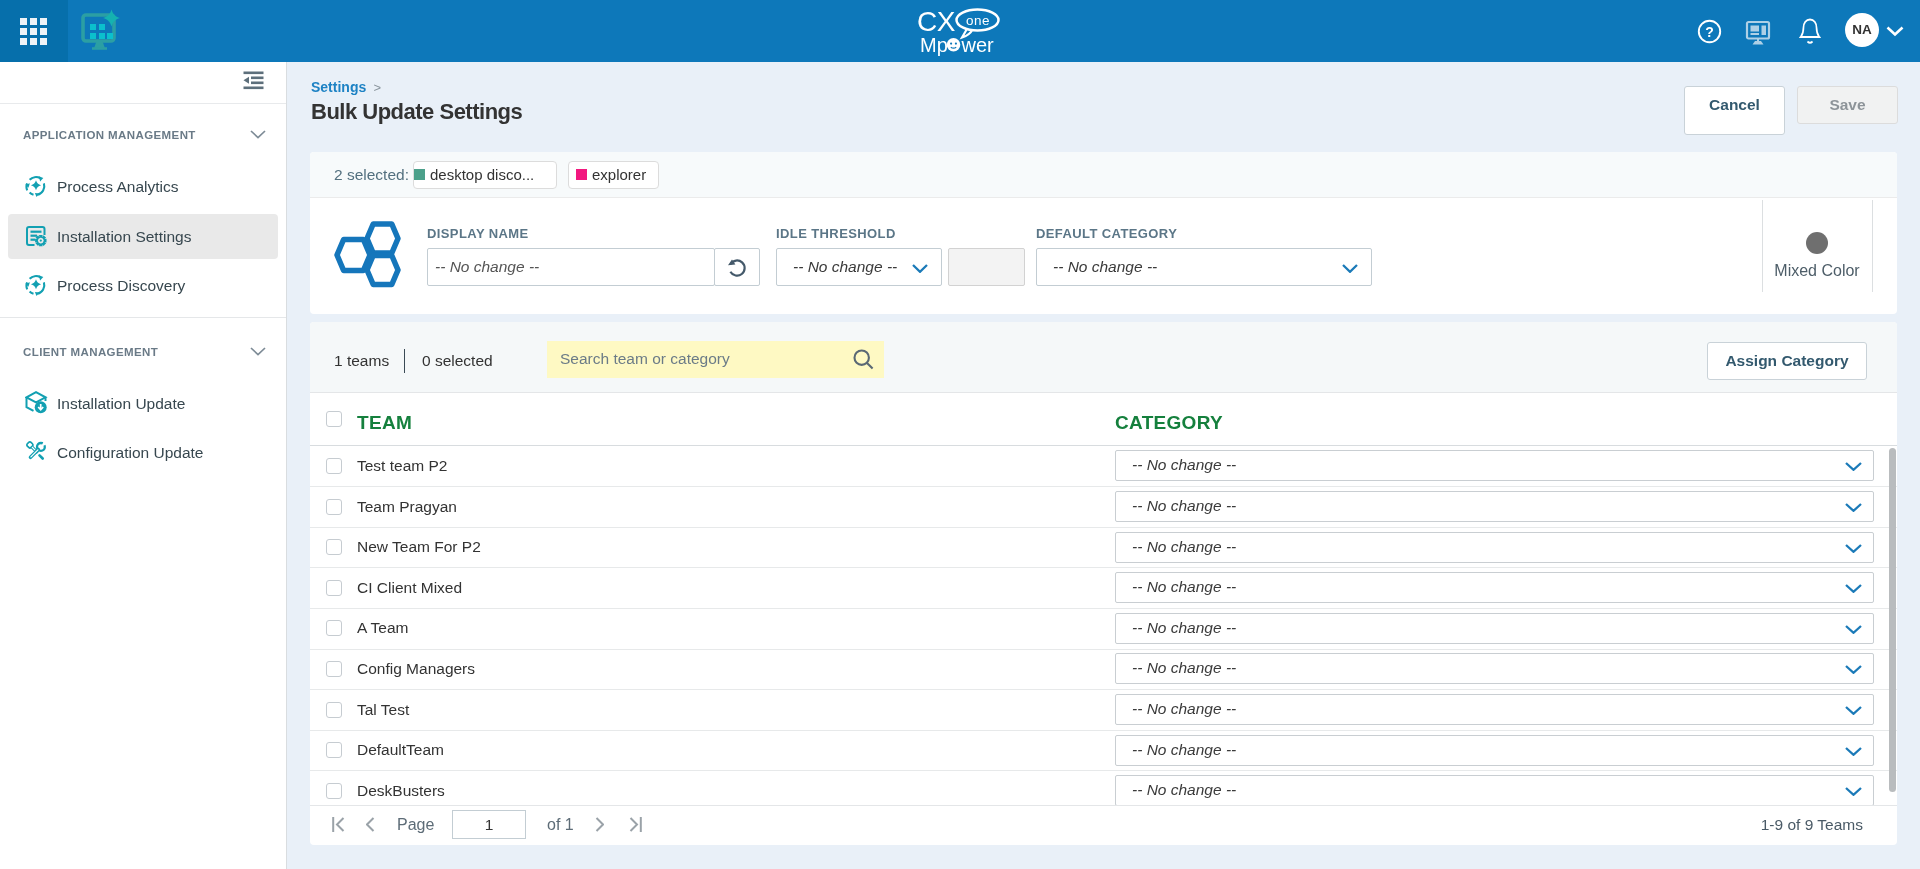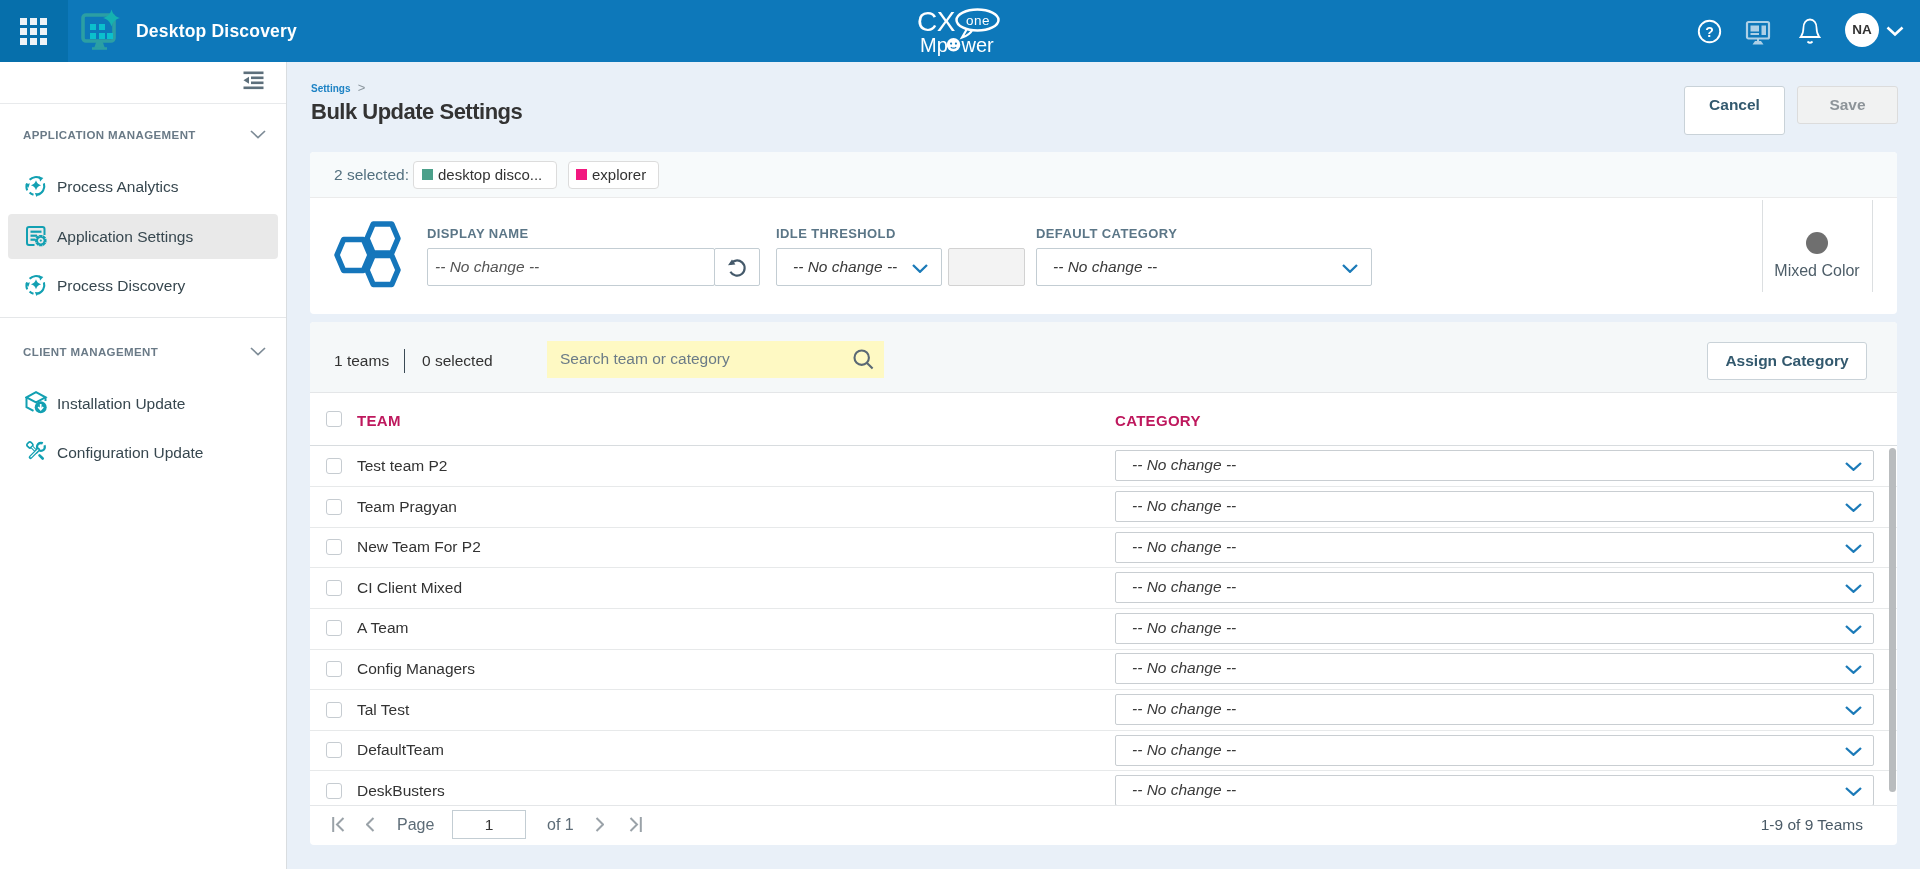--- a/index.html
+++ b/index.html
@@ -10,33 +10,33 @@
 
   
   #topbar { left:0; top:0; width:1920px; height:62px; background:#0d78ba; }
   #waffle { left:0; top:0; width:68px; height:62px; background:#066fab; }
 
   
   #sidebar { left:0; top:62px; width:287px; height:807px; background:#fff; border-right:1px solid #d9dde0; }
   .secHdr { color:#6a7a87; font-size:11.5px; font-weight:700; letter-spacing:.4px; }
   .navTxt { font-size:15.5px; color:#37474f; }
 
-  .link { color:#1d82c4; font-size:10px; font-weight:700; }
+  .link { color:#1d82c4; font-size:14px; font-weight:700; }
   .btn { border:1px solid #c9d2d8; border-radius:3px; background:#fff; text-align:center; font-weight:700; color:#33596e; font-size:15.5px; }
   .btnDis { background:#f1f2f2; border-color:#dcdcdc; color:#8d9499; }
   .card { background:#fff; border-radius:4px; }
 
   .chip { top:161px; height:28px; background:#fff; border:1px solid #dcdcdc; border-radius:4px; font-size:15px; color:#333; line-height:26px; white-space:nowrap; }
   .chipSq { display:inline-block; width:11px; height:11px; margin-right:5px; }
   .fieldLbl { color:#5b7687; font-size:13px; font-weight:700; letter-spacing:.4px; }
   .inpt { border:1px solid #c3cdd3; border-radius:2px; background:#fff; }
   .ph { font-style:italic; color:#3a3a3a; font-size:15.5px; }
 
   .ckbox { width:16px; height:16px; border:1px solid #c6ccd1; border-radius:3px; background:#fff; }
-  .hdrTxt { color:#be185d; font-size:15px; font-weight:700; letter-spacing:.3px; }
+  .hdrTxt { color:#15803d; font-size:19px; font-weight:700; letter-spacing:.3px; }
   .rowTxt { color:#333; font-size:15.5px; }
   .rowSel { left:1115px; width:759px; height:31px; border:1px solid #c9ced2; border-radius:2px; background:#fff; }
   .rowline { left:310px; width:1587px; height:1px; background:#e7e9ea; }
   .pgTxt { color:#5d6c77; font-size:16px; }
 </style>
 </head>
 <body>
 
 <div id="topbar" class="abs">
   <div id="waffle" class="abs"></div>
@@ -60,21 +60,20 @@
       <rect x="12" y="15" width="6" height="6"></rect>
         <rect x="21" y="15" width="6" height="6"></rect>
       <rect x="12" y="24" width="6" height="6"></rect>
         <rect x="21" y="24" width="6" height="6"></rect>
         <rect x="29" y="24" width="6" height="6"></rect>
     </g>
     <path d="M18.5 32 L24.5 32 L27 39.5 L16 39.5 Z" fill="#2b9fa4"></path>
     <rect x="14" y="38.2" width="15" height="2.6" fill="#2b9fa4"></rect>
     <path d="M33.5 0.5 C35 5.3 37.2 7.5 42 9 C37.2 10.5 35 12.7 33.5 17.5 C32 12.7 29.8 10.5 25 9 C29.8 7.5 32 5.3 33.5 0.5 Z" fill="#15b2b0"></path>
   </svg>
-  <div class="abs" style="left:136px;top:0;height:62px;line-height:62px;color:#fff;font-size:17.5px;font-weight:700;letter-spacing:.2px;">Desktop Discovery</div>
 
   <svg class="abs" style="left:908px;top:6px;" width="120" height="52" viewBox="0 0 120 52">
     <text x="9" y="24.5" font-size="28" fill="#fff" font-family="Liberation Sans" letter-spacing="-0.5">CX</text>
     <ellipse cx="69.5" cy="14" rx="21" ry="10.5" fill="none" stroke="#fff" stroke-width="2.5"></ellipse>
     <text x="58" y="18.8" font-size="13.5" fill="#fff" font-family="Liberation Sans" letter-spacing="0.5">one</text>
     <path d="M58.5 23.8 L54 31.5 C59.5 29.8 62.8 27.2 64.6 23.4" fill="none" stroke="#fff" stroke-width="2.2"></path>
     <text x="12" y="45.5" font-size="20" fill="#fff" font-family="Liberation Sans">Mp</text>
     <circle cx="45.5" cy="38.8" r="6.8" fill="#fff"></circle>
     <circle cx="43.1" cy="37.6" r="1.1" fill="#0d78ba"></circle>
     <circle cx="47.9" cy="37.6" r="1.1" fill="#0d78ba"></circle>
@@ -142,21 +141,21 @@
 <svg class="abs" style="left:25px;top:225px;" width="23" height="23" viewBox="0 0 23 23">
   <path d="M19.5 10 L19.5 4 Q19.5 2 17.5 2 L4 2 Q2 2 2 4 L2 18 Q2 20 4 20 L9.5 20" fill="none" stroke="#12a0b2" stroke-width="2"></path>
   <g stroke="#12a0b2" stroke-width="2.2">
     <line x1="5.5" y1="6.7" x2="16.5" y2="6.7"></line>
     <line x1="5.5" y1="10.7" x2="12" y2="10.7"></line>
     <line x1="5.5" y1="14.7" x2="10" y2="14.7"></line>
   </g>
   <path d="M15.17 12.06 L14.92 10.68 L16.68 10.68 L16.43 12.06 L17.86 12.65 L18.66 11.50 L19.90 12.74 L18.75 13.54 L19.34 14.97 L20.72 14.72 L20.72 16.48 L19.34 16.23 L18.75 17.66 L19.90 18.46 L18.66 19.70 L17.86 18.55 L16.43 19.14 L16.68 20.52 L14.92 20.52 L15.17 19.14 L13.74 18.55 L12.94 19.70 L11.70 18.46 L12.85 17.66 L12.26 16.23 L10.88 16.48 L10.88 14.72 L12.26 14.97 L12.85 13.54 L11.70 12.74 L12.94 11.50 L13.74 12.65 Z" fill="#e9e9e9" stroke="#12a0b2" stroke-width="1.6"></path>
   <circle cx="15.8" cy="15.6" r="1.1" fill="#12a0b2"></circle>
 </svg>
-<div class="abs navTxt" style="left:57px;top:228px;">Application Settings</div>
+<div class="abs navTxt" style="left:57px;top:228px;">Installation Settings</div>
 
 <svg class="abs" style="left:25px;top:274px;" width="22" height="22" viewBox="0 0 22 22">
   <g fill="none" stroke="#12a0b2" stroke-width="2.1">
     <path d="M4.6 4.8 A9 9 0 0 1 15.5 3.3"></path>
     <path d="M2.2 15.3 A9 9 0 0 1 2.1 8.4"></path>
     <path d="M18.9 8.4 A9 9 0 0 1 12.5 19.8"></path>
     <path d="M8.5 19.7 A9 9 0 0 1 4.6 17.4"></path>
   </g>
   <g fill="#12a0b2">
     <path d="M14 1.2 L18.3 3.1 L15.1 6.4 Z"></path>
@@ -200,21 +199,21 @@
 <div class="abs navTxt" style="left:57px;top:444px;">Configuration Update</div>
 
 <div class="abs" style="left:311px;top:78px;"><span class="link">Settings</span><span style="color:#8a959d;font-size:13px;">&nbsp;&nbsp;&gt;</span></div>
 <div class="abs" style="left:311px;top:99px;font-size:22px;font-weight:700;color:#333;letter-spacing:-0.5px;">Bulk Update Settings</div>
 <div class="abs btn" style="left:1684px;top:86px;width:101px;height:49px;line-height:36px;">Cancel</div>
 <div class="abs btn btnDis" style="left:1797px;top:86px;width:101px;height:38px;line-height:36px;">Save</div>
 
 <div class="abs card" style="left:310px;top:152px;width:1587px;height:162px;"></div>
 <div class="abs" style="left:310px;top:152px;width:1587px;height:46px;background:#f7fafb;border-bottom:1px solid #ebebeb;border-radius:4px 4px 0 0;"></div>
 <div class="abs" style="left:334px;top:166px;font-size:15.5px;color:#53707f;">2 selected:</div>
-<div class="abs chip" style="left:413px;width:144px;padding-left:8px;"><span class="chipSq" style="background:#4ba08a;"></span>desktop disco...</div>
+<div class="abs chip" style="left:413px;width:144px;"><span class="chipSq" style="background:#4ba08a;"></span>desktop disco...</div>
 <div class="abs chip" style="left:568px;width:91px;padding-left:7px;"><span class="chipSq" style="background:#f2187f;"></span>explorer</div>
 
 <svg class="abs" style="left:333px;top:220px;" width="68" height="68" viewBox="0 0 68 68">
   <g fill="none" stroke="#1576bb" stroke-width="5.5" stroke-linejoin="round">
     <polygon points="40.2,4.0 58.8,4.0 65.0,18.5 58.8,33.0 40.2,33.0 34.0,18.5"></polygon>
     <polygon points="10.6,19.5 30.4,19.5 37.0,35.0 30.4,50.5 10.6,50.5 4.0,35.0"></polygon>
     <polygon points="40.2,35.5 58.8,35.5 65.0,50.0 58.8,64.5 40.2,64.5 34.0,50.0"></polygon>
   </g>
 </svg>
 

